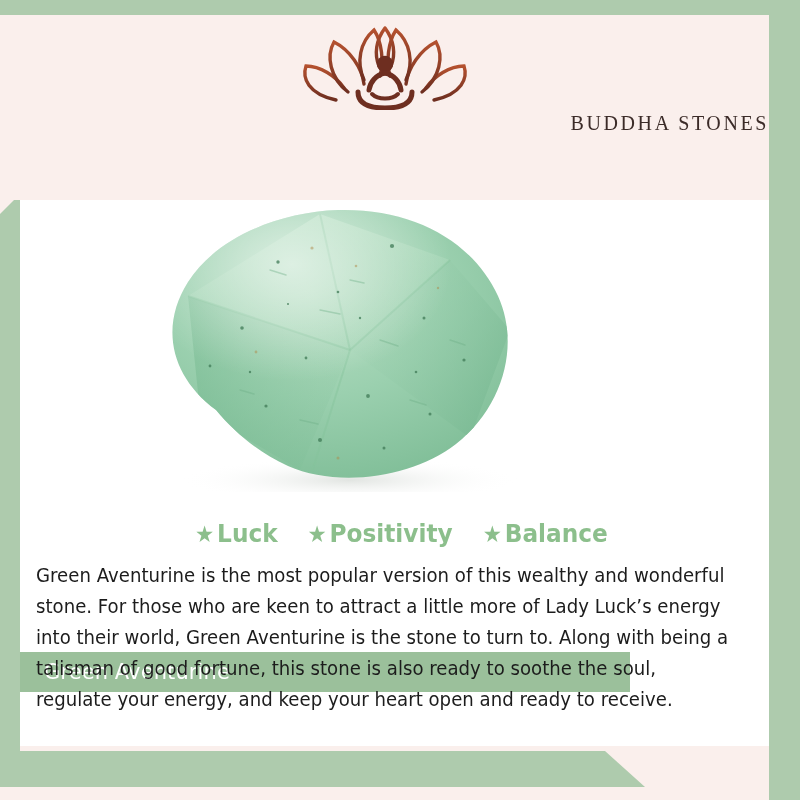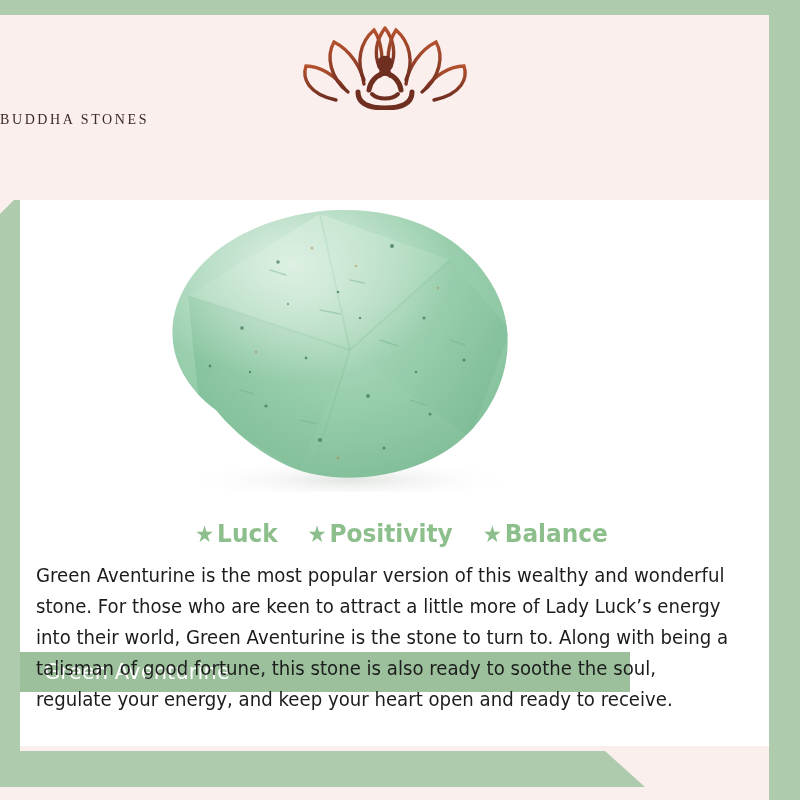--- a/index.html
+++ b/index.html
@@ -75,24 +75,24 @@
     text-align: center;
   }
   .logo-mark {
     display: block;
     margin: 0 auto;
   }
   .logo-wordmark {
     display: block;
     margin-top: 2px;
     font-family: "Liberation Serif", serif;
-    font-size: 14px;
+    font-size: 20px;
     letter-spacing: 2.6px;
     color: #3b2b28;
-    text-align: left;
+    text-align: right;
   }
 
   
   .title-banner {
     position: absolute;
     left: 165px;
     top: 141px;
     width: 470px;
     height: 54px;
     background: #fdfaf8;

